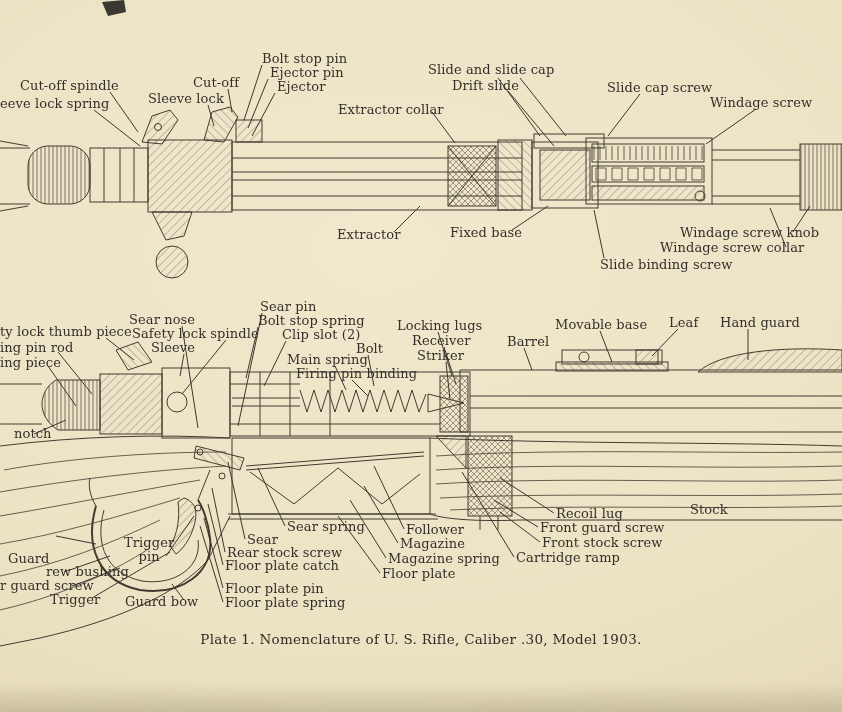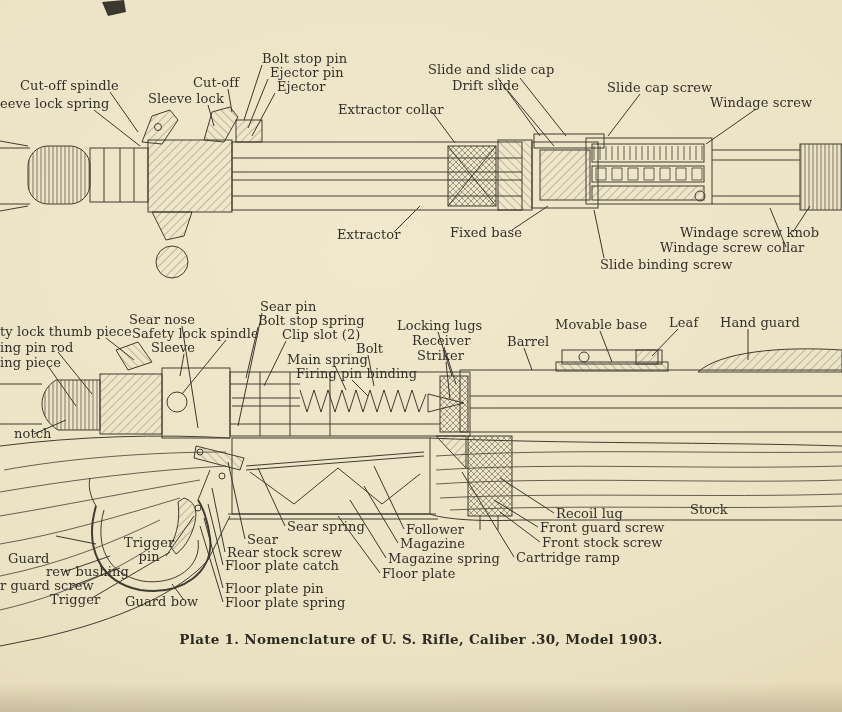--- a/index.html
+++ b/index.html
@@ -16,21 +16,21 @@
   }
   svg.layer { position:absolute; left:0; top:0; width:842px; height:712px; }
   #art { stroke:#413c30; fill:none; stroke-width:1; }
   #leader-svg line { stroke:#3b372d; stroke-width:1; }
   .part-label {
     position:absolute; font-size:13px; line-height:1.08; color:#33302a;
     white-space:pre-line; text-align:center; letter-spacing:.1px;
   }
   .caption {
     position:absolute; left:0; right:0; top:631px; text-align:center;
-    font-weight:bold; font-size:13.5px; letter-spacing:.3px; color:#2e2b24;
+    font-weight:normal; font-size:13.5px; letter-spacing:.3px; color:#2e2b24;
   }
 </style>
 </head>
 <body>
 
 <div class="plate">
 
   <svg id="art" class="layer" viewBox="0 0 842 712">
     <defs>
       <pattern id="vh" width="4" height="8" patternUnits="userSpaceOnUse">

